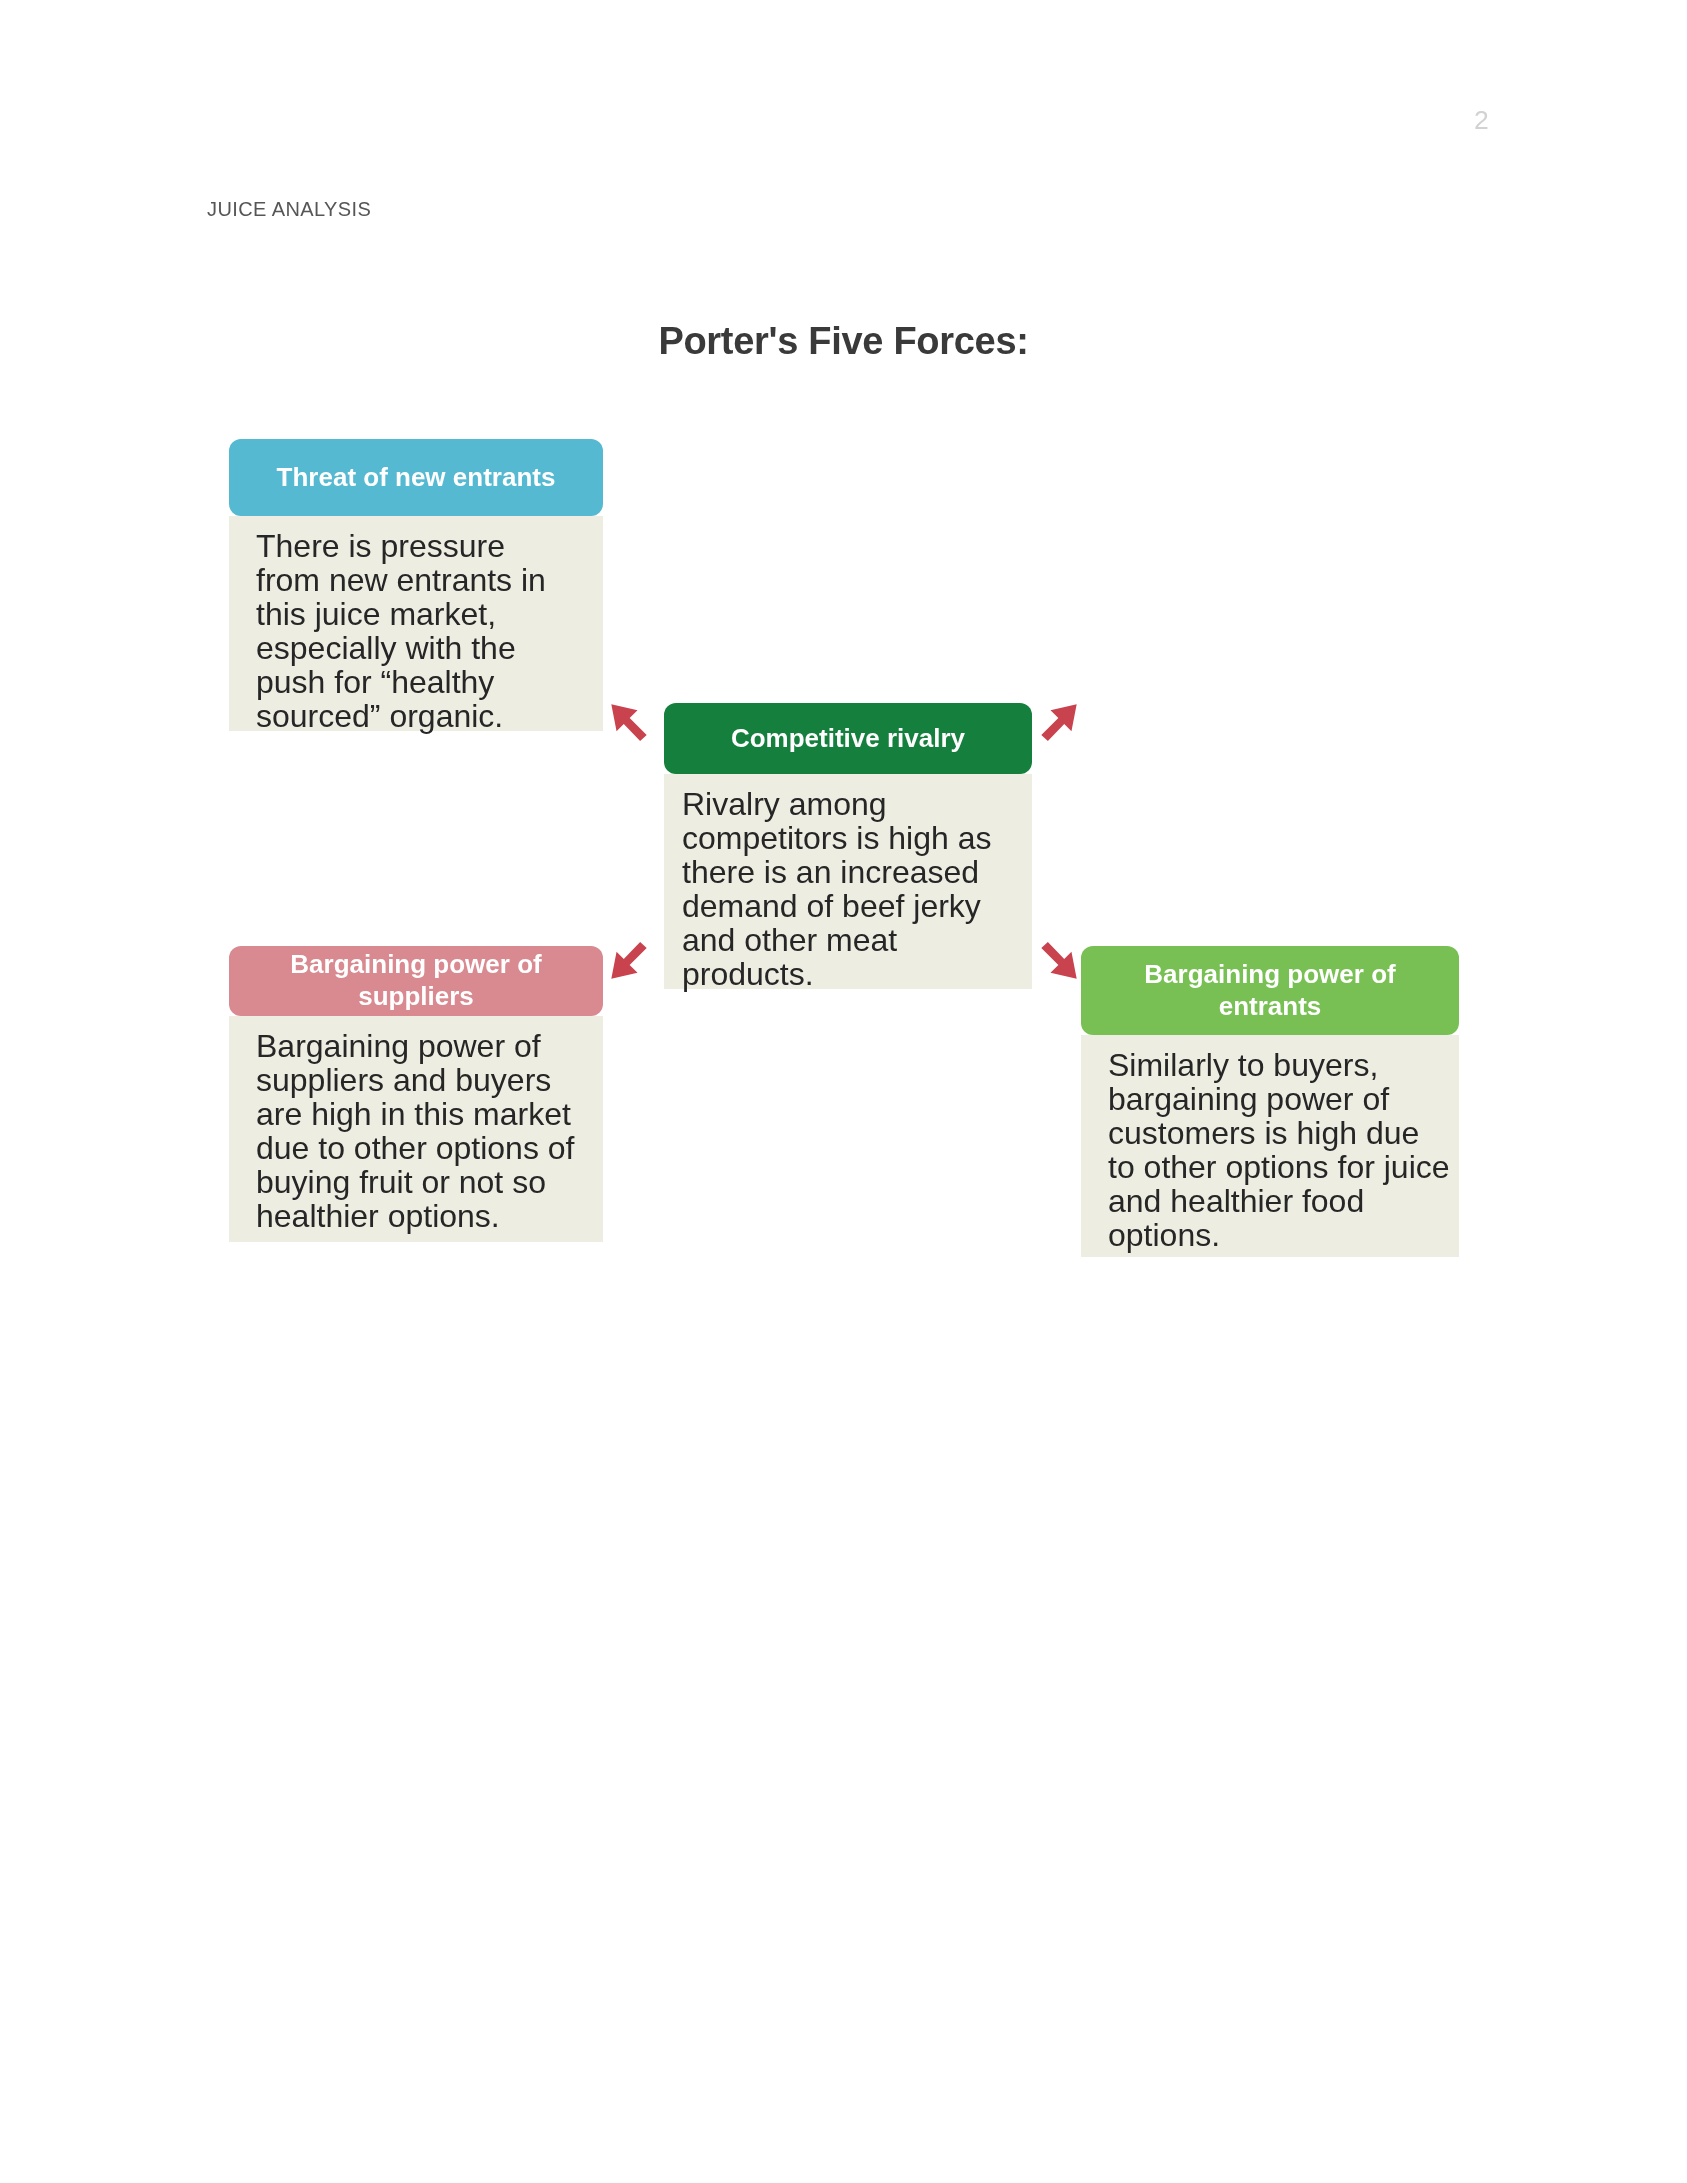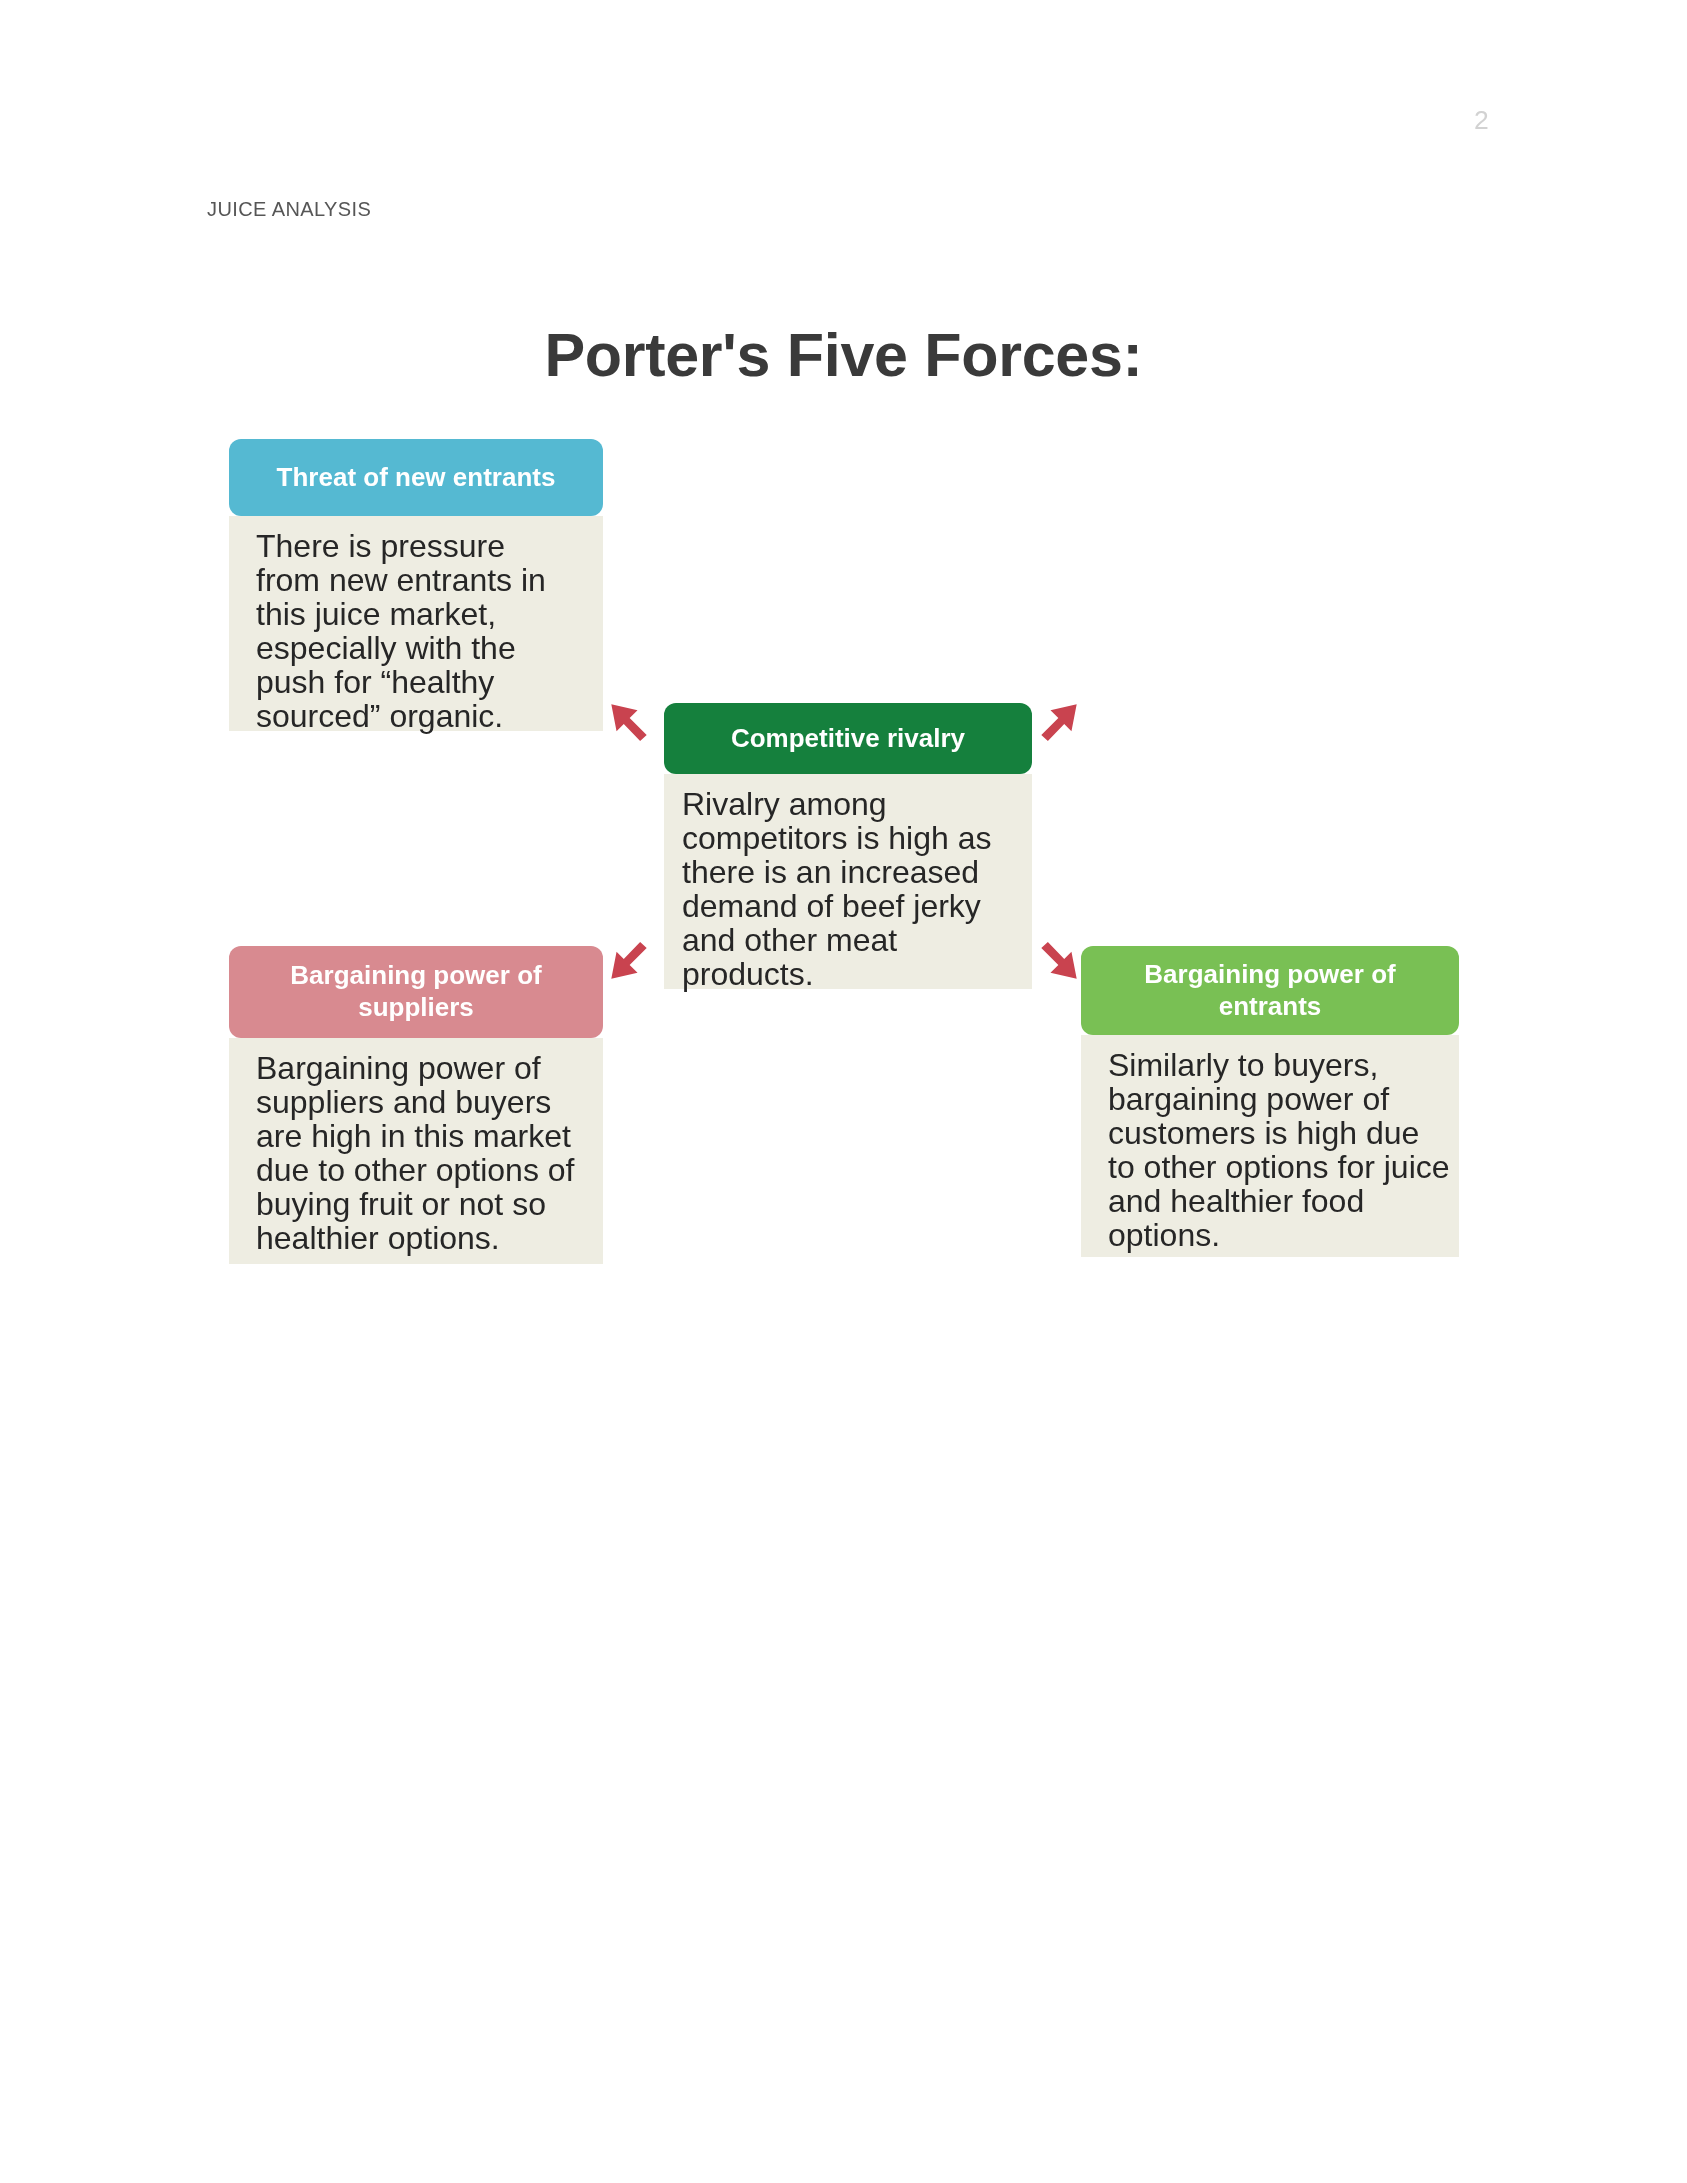--- a/index.html
+++ b/index.html
@@ -1,39 +1,39 @@
 <!DOCTYPE html>
 <html style="font-size:10.6px"><head>
 <meta charset="utf-8">
 <style>
   html,body{margin:0;padding:0;background:#ffffff;}
   body{width:1687px;height:2183px;font-family:"Liberation Sans",sans-serif;position:relative;overflow:hidden;}
   .page{position:absolute;left:0;top:0;width:1687px;height:2183px;background:#ffffff;}
   .doc-header{position:absolute;left:207px;top:198px;font-size:20px;color:#565656;letter-spacing:0.4px;font-weight:400;white-space:nowrap;}
   .page-number{position:absolute;left:1474px;top:105px;font-size:26.5px;color:#d2d2d2;font-weight:400;}
-  .title{position:absolute;left:0;top:320px;width:1687px;text-align:center;font-size:61px;font-weight:700;color:#3a3a3a;letter-spacing:-0.3px;}
+  .title{position:absolute;left:0;top:320px;width:1687px;text-align:center;font-size:38px;font-weight:700;color:#3a3a3a;letter-spacing:-0.3px;}
 
   .card{position:absolute;}
   .card-head{box-sizing:border-box;border-radius:12px;color:#ffffff;font-weight:700;font-size:26px;display:flex;align-items:center;justify-content:center;text-align:center;line-height:1.22;padding:0 14.6px;}
   .card-body{box-sizing:border-box;background:#eeede2;color:#262626;font-size:32px;line-height:34px;padding:13.2px 32px 13.2px 27px;}
 
   #c1{left:229px;top:439px;width:374px;}
   #c1 .card-head{height:77px;background:#55b9d2;}
   #c1 .card-body{height:215px;padding-right:29px;}
 
   #c2{left:1081px;top:448px;width:388px;}
   #c2 .card-head{height:77px;background:#0f73c5;}
   #c2 .card-body{height:215px;padding-right:15px;}
 
   #c3{left:664px;top:703px;width:368px;}
   #c3 .card-head{height:71px;background:#15803d;}
   #c3 .card-body{height:215px;padding-left:18px;padding-right:32px;}
 
   #c4{left:229px;top:946px;width:374px;}
-  #c4 .card-head{height:92px;background:#d88a90;}
+  #c4 .card-head{height:70px;background:#d88a90;}
   #c4 .card-body{height:226px;padding-right:16px;}
 
   #c5{left:1081px;top:946px;width:378px;}
   #c5 .card-head{height:89px;background:#79c054;}
   #c5 .card-body{height:222px;padding-right:9px;}
 
   .arrow{position:absolute;width:38px;height:38px;}
   #a1{left:610px;top:703px;}
   #a2{left:1040px;top:703px;}
   #a3{left:610px;top:942px;}

